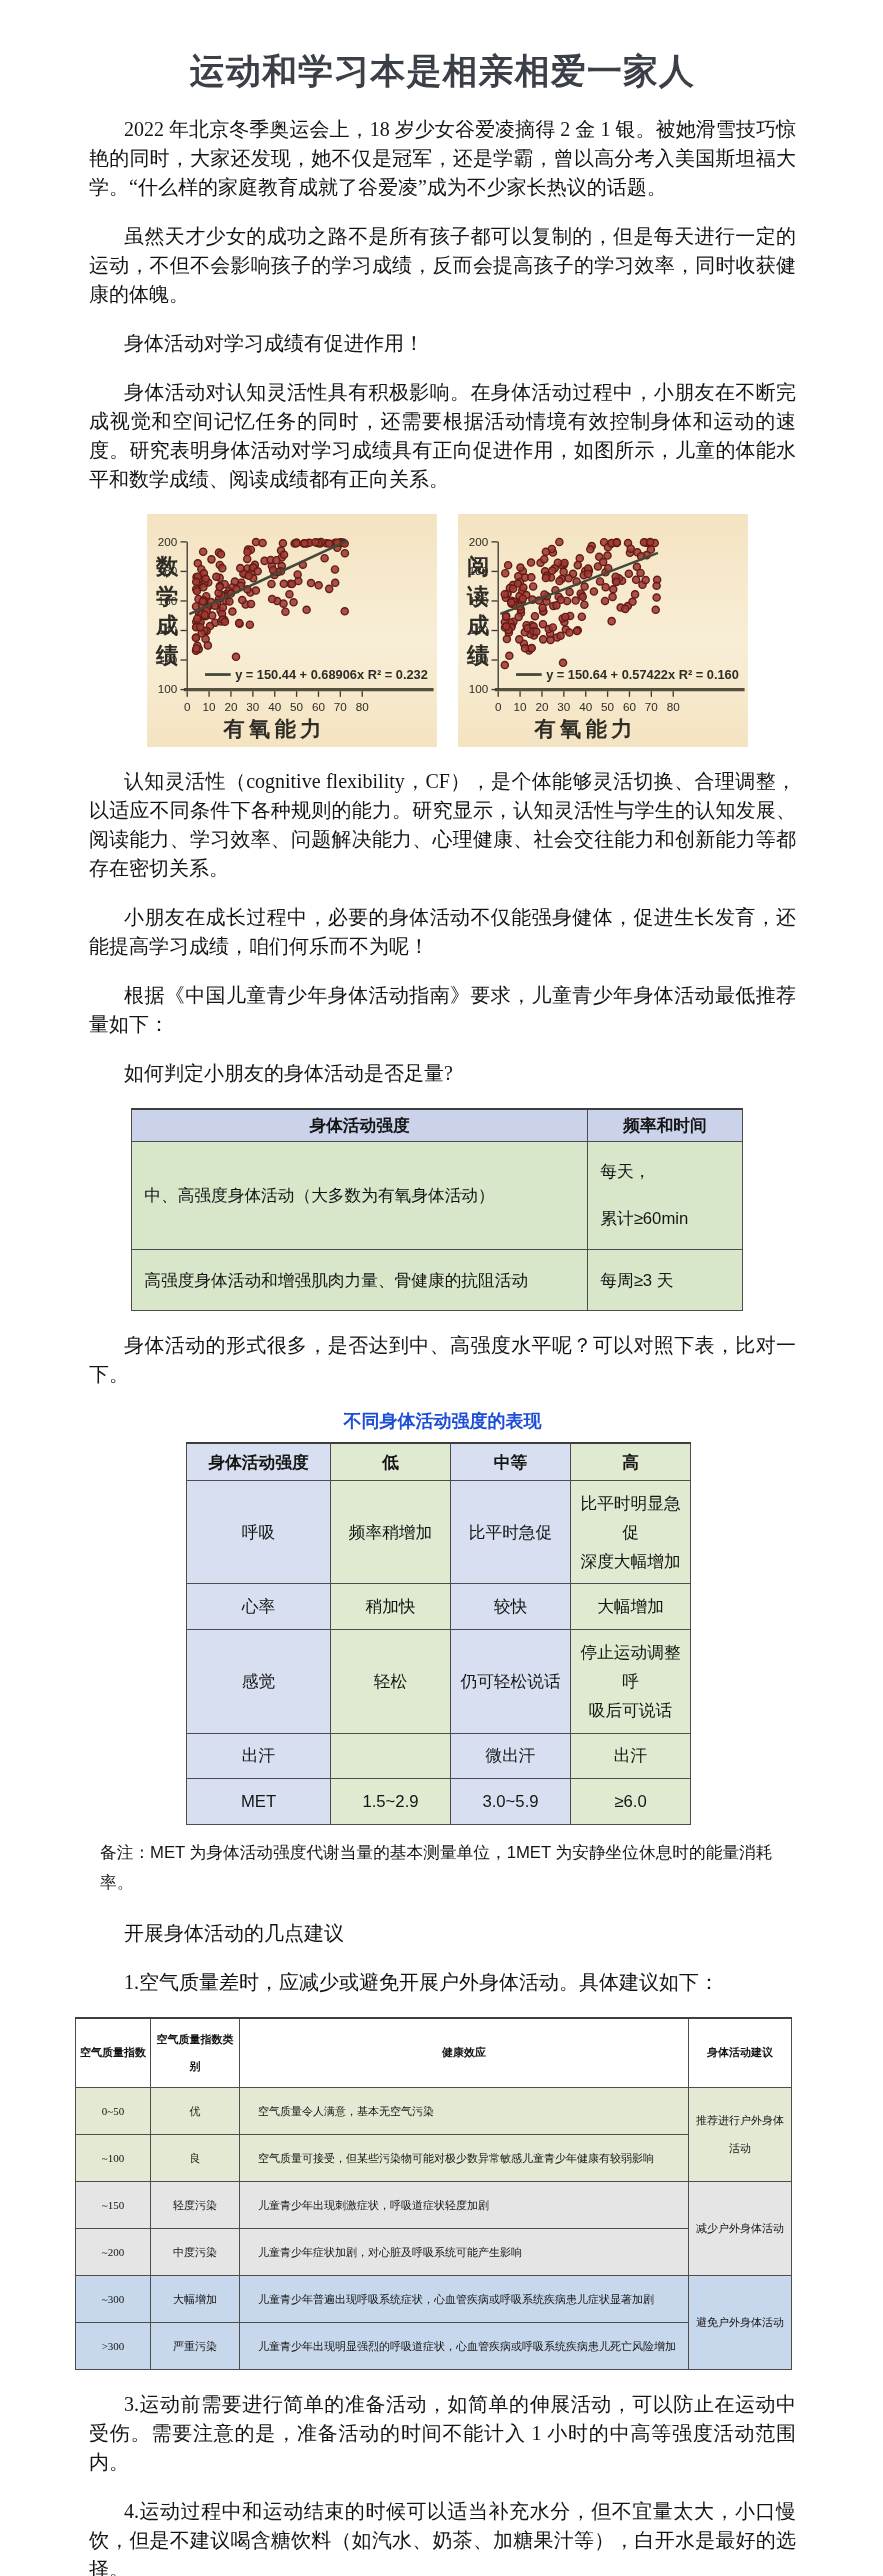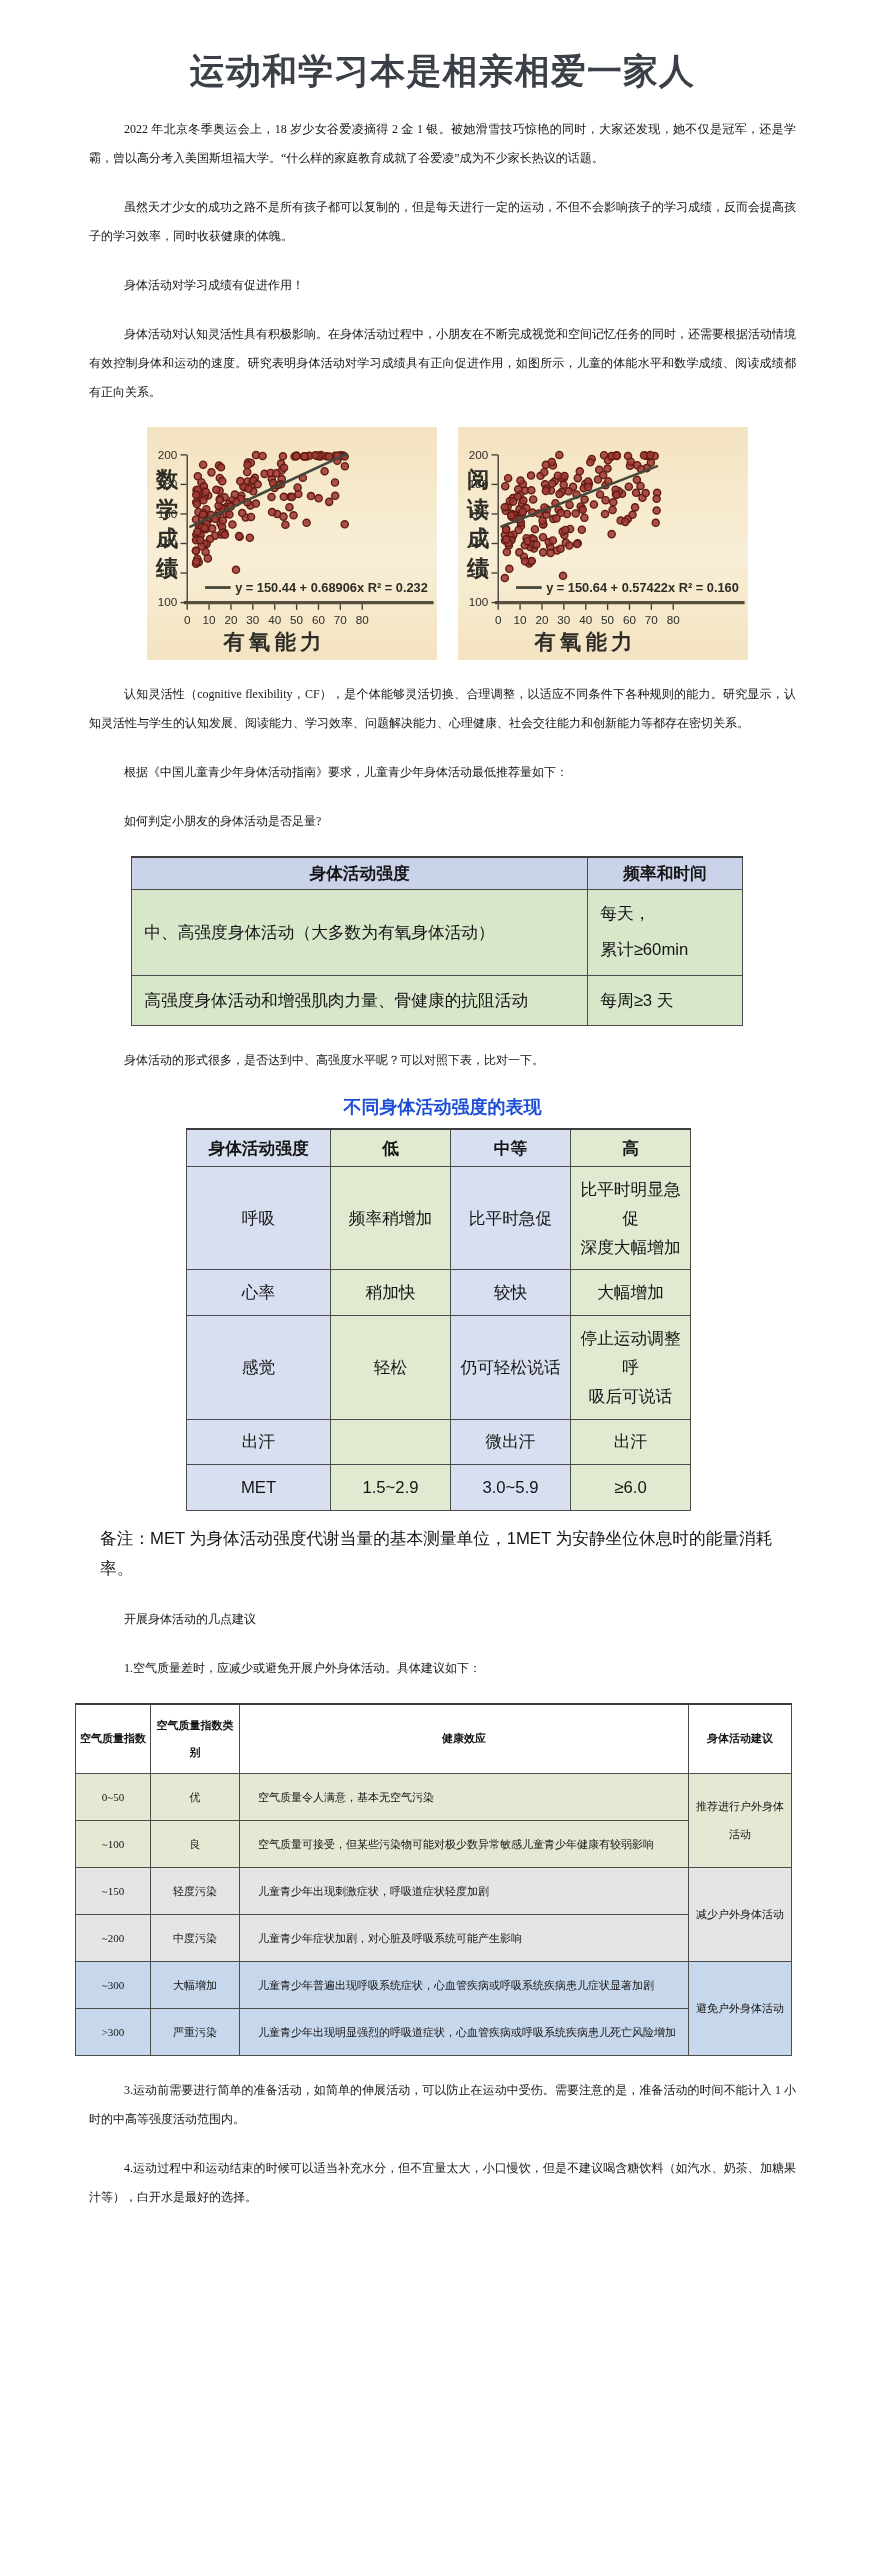--- a/index.html
+++ b/index.html
@@ -14,38 +14,38 @@
   .title{
     font-family:"Liberation Sans","DejaVu Sans",sans-serif;
     font-size:35px;
     font-weight:800;
     color:#3b3f47;
     text-align:center;
     letter-spacing:1.1px;
     margin:0 0 14px 0;
   }
   .para{
-    font-size:12px;
+    font-size:20px;
     line-height:29px;
     text-indent:35px;
     text-align:justify;
     margin:20px 0;
   }
   
   .figure{display:flex;gap:21px;margin:15.6px 0 15.6px 58px;}
   .panel{width:290px;height:233px;}
   
   table.tbl{border-collapse:collapse;border:1.4px solid #3e3e3e;border-top-width:2.8px;table-layout:fixed;}
   table.tbl th,table.tbl td{border:0.9px solid #4c4c4c;white-space:pre-line;box-sizing:border-box;}
   table.tbl thead tr{border-bottom:1.7px solid #3a3a3a;}
   
   .tbl-min{margin:14.5px 0 0 42px;width:610px;font-family:"Liberation Sans","DejaVu Sans",sans-serif;font-size:16.7px;}
   .tbl-min th{background:#cbd3ea;height:32px;font-weight:700;text-align:center;}
   .tbl-min td{background:#d8e7ca;padding:6.7px 12.3px;line-height:29px;text-align:left;vertical-align:middle;}
-  .tbl-min td.freq{line-height:36px;}
+  .tbl-min td.freq{line-height:47px;}
   
   .tbl-title{
     font-family:"Liberation Sans","DejaVu Sans",sans-serif;
     font-size:18px;font-weight:700;text-align:center;margin:19px 0 2px 0;color:#1d4ed8;
   }
   .tbl-int{margin:9px 0 0 97px;width:505px;font-family:"Liberation Sans","DejaVu Sans",sans-serif;font-size:16.7px;}
   .tbl-int th,.tbl-int td{text-align:center;vertical-align:middle;padding:7.8px 4.5px;line-height:29px;}
   .tbl-int th{font-weight:700;height:35px;padding:3.3px 4.5px;}
   .c-blue{background:#d8dff0;}
   .c-green{background:#dfead0;}
@@ -533,20 +533,21 @@
           <text x="16" y="161" font-size="40" text-anchor="start" fill="#2e2c27" font-family="&quot;Liberation Sans&quot;,&quot;DejaVu Sans&quot;,sans-serif" font-weight="600">读</text>
           <text x="16" y="214" font-size="40" text-anchor="start" fill="#2e2c27" font-family="&quot;Liberation Sans&quot;,&quot;DejaVu Sans&quot;,sans-serif" font-weight="600">成</text>
           <text x="16" y="267" font-size="40" text-anchor="start" fill="#2e2c27" font-family="&quot;Liberation Sans&quot;,&quot;DejaVu Sans&quot;,sans-serif" font-weight="600">绩</text>
           <text x="229" y="398" font-size="38" text-anchor="middle" fill="#2e2c27" font-family="&quot;Liberation Sans&quot;,&quot;DejaVu Sans&quot;,sans-serif" font-weight="700" letter-spacing="8px">有氧能力</text>
           <line x1="104" y1="288" x2="150" y2="288" stroke="#44483a" stroke-width="5"></line>
           <text x="158" y="296" font-size="23" text-anchor="start" fill="#2e2c27" font-family="&quot;Liberation Sans&quot;,&quot;DejaVu Sans&quot;,sans-serif" font-weight="600">y = 150.64 + 0.57422x   R² = 0.160</text>
         </svg></div>
   </div>
 
   <p class="para">认知灵活性（cognitive flexibility，CF），是个体能够灵活切换、合理调整，以适应不同条件下各种规则的能力。研究显示，认知灵活性与学生的认知发展、阅读能力、学习效率、问题解决能力、心理健康、社会交往能力和创新能力等都存在密切关系。</p>
+  <p class="para">小朋友在成长过程中，必要的身体活动不仅能强身健体，促进生长发育，还能提高学习成绩，咱们何乐而不为呢！</p>
   <p class="para">根据《中国儿童青少年身体活动指南》要求，儿童青少年身体活动最低推荐量如下：</p>
   <p class="para">如何判定小朋友的身体活动是否足量?</p>
 
   <table class="tbl tbl-min" id="table-min">
       <colgroup>
         <col style="width: 456px;">
         <col style="width: 155px;">
       </colgroup>
       <thead>
         <tr>

